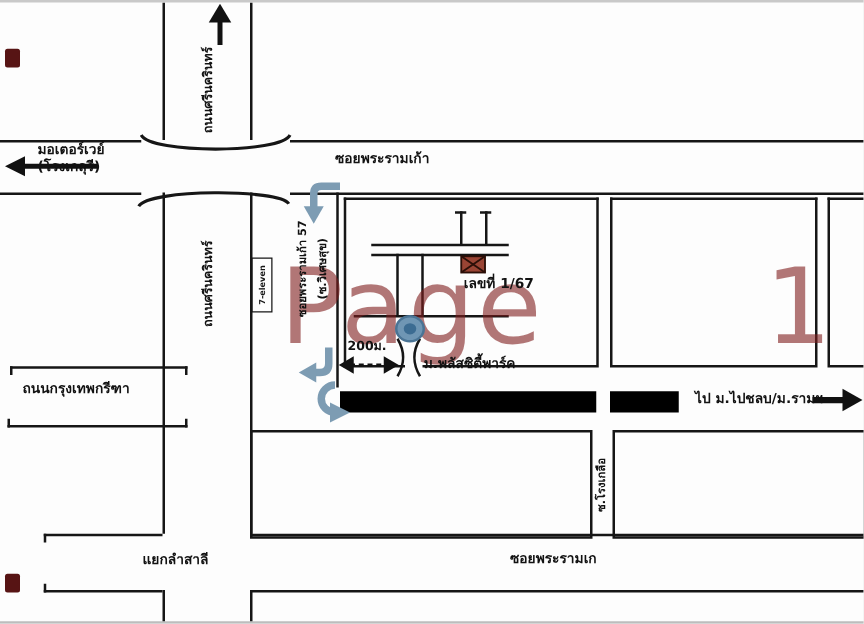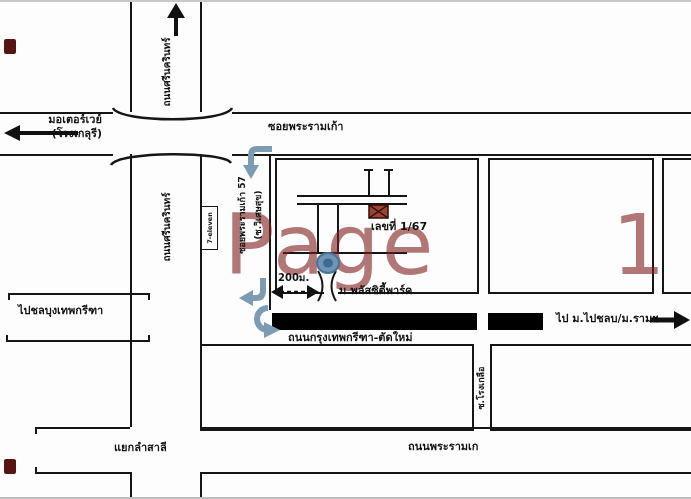--- a/index.html
+++ b/index.html
@@ -4,21 +4,21 @@
 <style>
   html,body{margin:0;padding:0;background:#e8e8e8;}
   .map{position:relative;width:691px;height:499px;background:#fdfdfd;overflow:hidden;
        font-family:"DejaVu Sans",sans-serif;color:#161616;
        border-top:2px solid #c9c9c9;border-bottom:2px solid #bdbdbd;box-sizing:border-box;}
   .ln{position:absolute;background:#161616;z-index:2;}
   .lbl{position:absolute;font-weight:bold;font-size:11px;white-space:nowrap;color:#121212;z-index:6;line-height:1.1;}
   .vlbl{position:absolute;font-weight:bold;font-size:10px;white-space:nowrap;color:#121212;z-index:6;
         transform:translate(-50%,-50%) rotate(-90deg);}
   .small{font-size:9px;}
-  .ctr{text-align:right;}
+  .ctr{text-align:left;}
   .blackroad{position:absolute;background:#000;height:17px;z-index:4;}
   .rect{position:absolute;border:2px solid #161616;z-index:2;background:transparent;}
   .watermark{position:absolute;left:224px;top:194px;z-index:3;font-size:84px;color:#7f1d1d;opacity:.6;
              letter-spacing:2px;word-spacing:148px;font-weight:normal;white-space:nowrap;}
   .mark{position:absolute;width:12px;height:15px;background:#571414;border-radius:2px;z-index:5;}
   .shopbox{position:absolute;left:201px;top:204px;width:15px;height:42px;border:1.5px solid #161616;z-index:5;}
   .shopbox span{position:absolute;left:50%;top:50%;transform:translate(-50%,-50%) rotate(-90deg);
                 font-size:6.5px;font-weight:bold;white-space:nowrap;}
   svg.overlay{position:absolute;left:0;top:0;z-index:4;}
 </style>
@@ -153,20 +153,19 @@
   <div class="lbl ctr" style="left:30px;top:112px;width:72px">มอเตอร์เวย์</div>
   <div class="lbl ctr" style="left:30px;top:126px;width:72px">(โรงเกลุรี)</div>
   <div class="lbl" style="left:268px;top:119px">ซอยพระรามเก้า</div>
   <div class="vlbl" style="left:166px;top:70px">ถนนศรีนครินทร์</div>
   <div class="vlbl" style="left:166px;top:225px">ถนนศรีนครินทร์</div>
   <div class="vlbl small" style="left:242px;top:213px">ซอยพระรามเก้า 57</div>
   <div class="vlbl small" style="left:258px;top:213px">(ซ.วิเศษสุข)</div>
   <div class="lbl" style="left:371px;top:219px">เลขที่ 1/67</div>
   <div class="lbl" style="left:278px;top:270px;font-size:10px">200ม.</div>
   <div class="lbl" style="left:339px;top:283px">ม.พลัสซิตี้พาร์ค</div>
-  <div class="lbl" style="left:18px;top:303px">ไปชลบุงเทพกรีฑา</div>
-  <div class="lbl" style="left:288px;top:330px">ถนนกรุงเทพกรีฑา-ตัดใหม่</div>
+  <div class="lbl" style="left:18px;top:303px">ถนนกรุงเทพกรีฑา</div>
   <div class="lbl" style="left:556px;top:311px">ไป ม.ไปชลบ/ม.รามฯ</div>
   <div class="lbl" style="left:114px;top:440px">แยกลำสาลี</div>
-  <div class="lbl" style="left:408px;top:439px">ถนนพระรามเก</div>
+  <div class="lbl" style="left:408px;top:439px">ซอยพระรามเก</div>
   <div class="vlbl small" style="left:481px;top:386px">ซ.โรงเกลือ</div>
 
 </div>
 
 </body></html>

